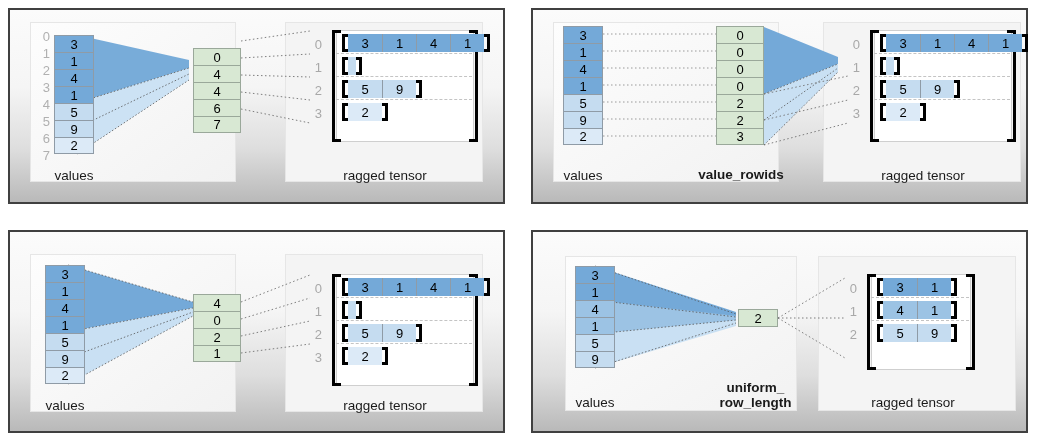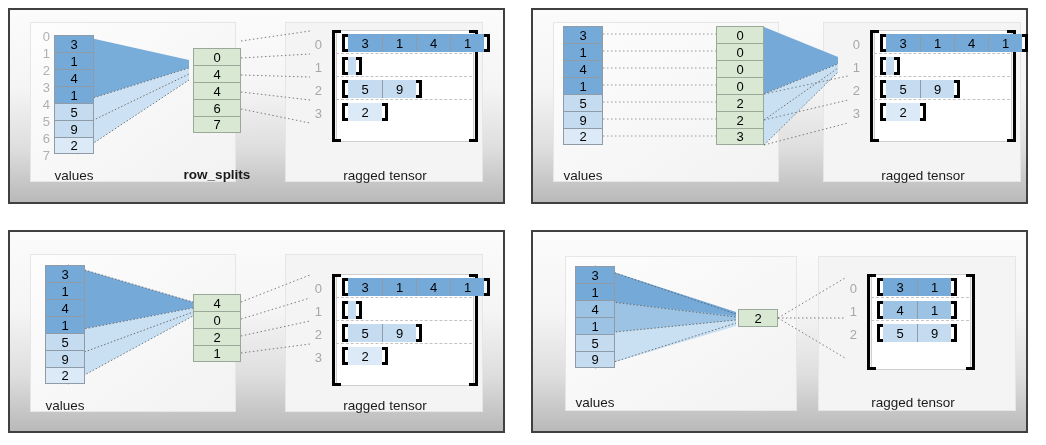--- a/index.html
+++ b/index.html
@@ -173,21 +173,20 @@
         </div>
       <div class="cap" style="left:24px;top:158px;width:80px;">values</div>
 
       <div class="gcol" style="left:183px;top:38px;">
           <div class="gcell">0</div>
           <div class="gcell">4</div>
           <div class="gcell">4</div>
           <div class="gcell">6</div>
           <div class="gcell">7</div>
         </div>
-      <div class="cap b" style="left:137px;top:157px;width:140px;">row_splits</div>
 
       <div class="rt" style="left:326px;top:20px;width:138px;height:112px;">
           <div class="rt-frame"></div>
           <div class="brk brk-l" style="position: absolute; top: 0px; height: 112px; left: -4px;">
             <div class="bb"></div>
           </div>
           <div class="brk brk-r" style="position: absolute; top: 0px; height: 112px; right: -4px;">
             <div class="bb"></div>
           </div>
           <div class="ridx" style="left: -26px; top: 8px;">0</div>
@@ -281,20 +280,21 @@
 
       <div class="gcol" style="left:183px;top:16px;">
           <div class="gcell">0</div>
           <div class="gcell">0</div>
           <div class="gcell">0</div>
           <div class="gcell">0</div>
           <div class="gcell">2</div>
           <div class="gcell">2</div>
           <div class="gcell">3</div>
         </div>
+      <div class="cap b" style="left:128px;top:157px;width:160px;">value_rowids</div>
 
       <div class="rt" style="left:341px;top:20px;width:138px;height:112px;">
           <div class="rt-frame"></div>
           <div class="brk brk-l" style="position: absolute; top: 0px; height: 112px; left: -4px;">
             <div class="bb"></div>
           </div>
           <div class="brk brk-r" style="position: absolute; top: 0px; height: 112px; right: -4px;">
             <div class="bb"></div>
           </div>
           <div class="ridx" style="left: -26px; top: 8px;">0</div>
@@ -473,20 +473,22 @@
           <div class="vcell bl1">4</div>
           <div class="vcell bl1">1</div>
           <div class="vcell bl2">5</div>
           <div class="vcell bl2">9</div>
         </div>
       <div class="cap" style="left:22px;top:163px;width:80px;">values</div>
 
       <div class="gsingle" style="left:205px;top:77px;">
         <span>2</span>
       </div>
+      <div class="cap b" style="left:150px;top:148px;width:145px;">uniform_
+row_length</div>
 
       <div class="rt" style="left:338px;top:42px;width:100px;height:96px;">
           <div class="rt-frame"></div>
           <div class="brk brk-l" style="position: absolute; top: 0px; height: 96px; left: -4px;">
             <div class="bb"></div>
           </div>
           <div class="brk brk-r" style="position: absolute; top: 0px; height: 96px; right: -4px;">
             <div class="bb"></div>
           </div>
           <div class="ridx" style="left: -26px; top: 8px;">0</div>

